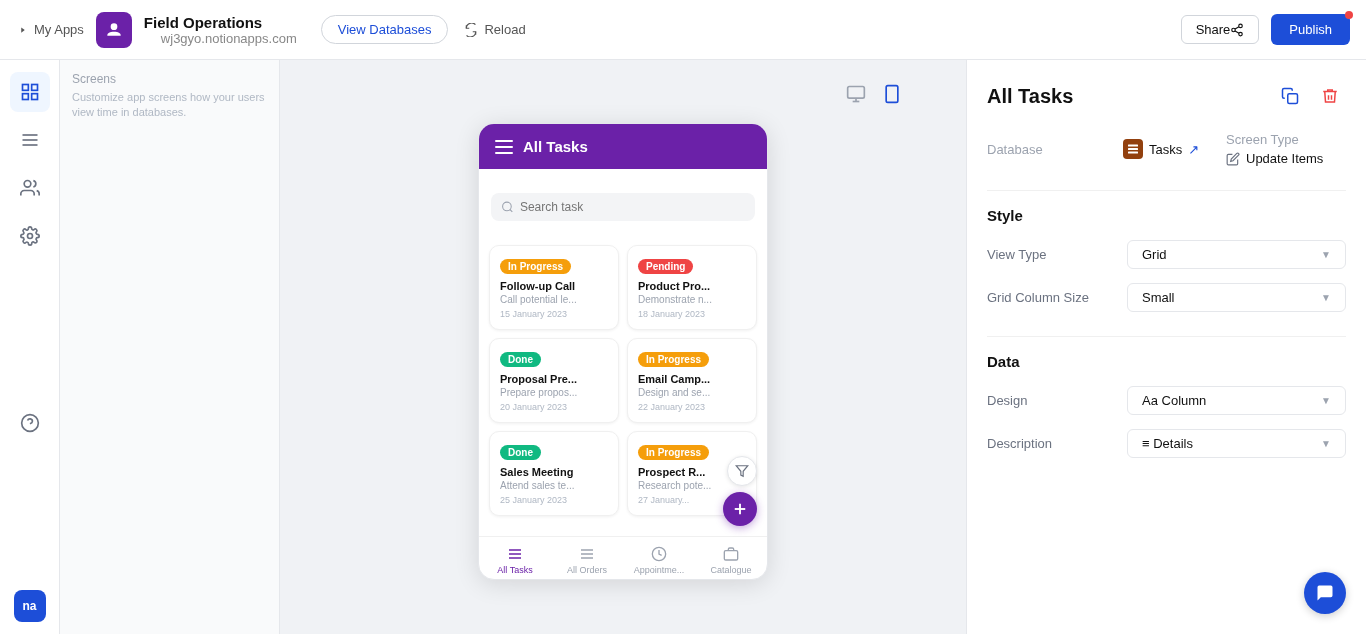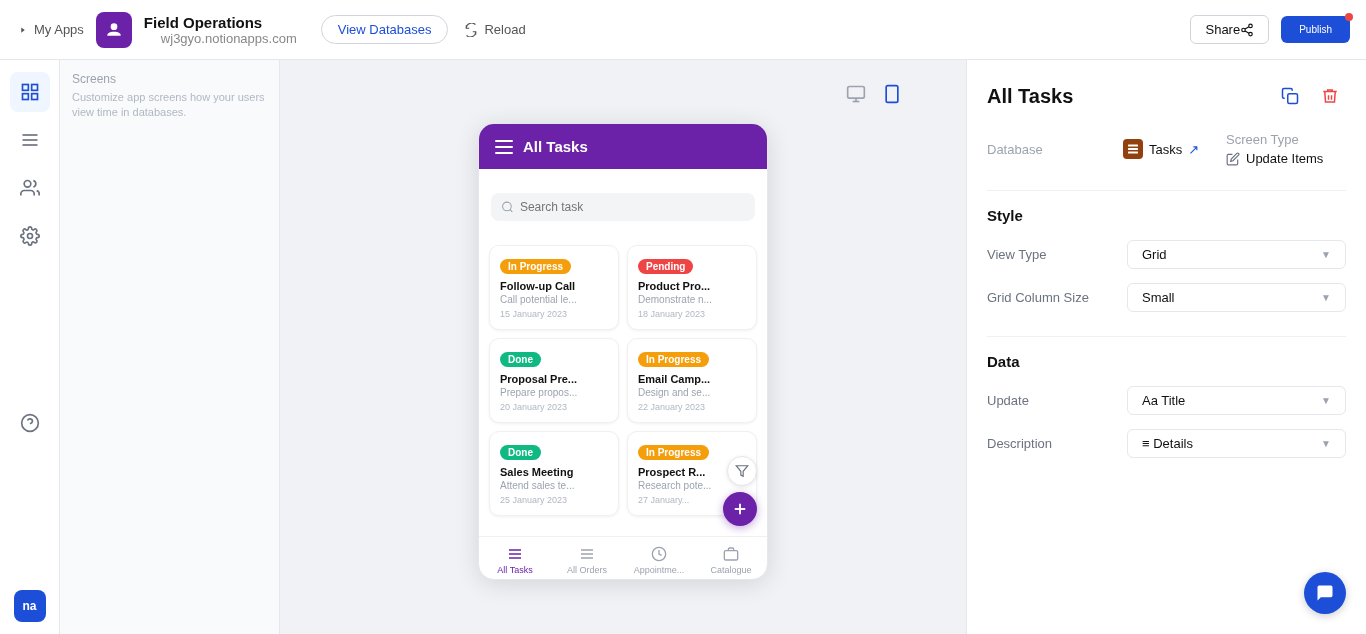--- a/index.html
+++ b/index.html
@@ -16,21 +16,21 @@
     .app-logo { width: 36px; height: 36px; border-radius: 8px; background: #6b21a8; display: flex; align-items: center; justify-content: center; }
     .app-logo svg { width: 20px; height: 20px; fill: white; }
     .app-info { display: flex; flex-direction: column; }
     .app-name { font-weight: 600; font-size: 15px; color: #111; }
     .app-url { font-size: 13px; color: #888; margin-left: 17px; }
     .topbar-center { display: flex; align-items: center; gap: 16px; margin-left: 24px; }
     .view-db-btn { border: 1px solid #d1d5db; border-radius: 20px; padding: 6px 16px; font-size: 13px; color: #1d4ed8; font-weight: 500; background: #fff; cursor: pointer; }
     .reload-btn { display: flex; align-items: flex-end; gap: 6px; font-size: 13px; color: #555; background: none; border: none; cursor: pointer; }
     .topbar-right { margin-left: auto; display: flex; align-items: center; gap: 12px; }
     .share-btn { border: 1px solid #d1d5db; border-radius: 6px; padding: 6px 14px; font-size: 13px; color: #111; background: #fff; cursor: pointer; display: flex; align-items: center; }
-    .publish-btn { border-radius: 6px; padding: 8px 18px; font-size: 10px; color: #fff; background: #1d4ed8; border: none; cursor: pointer; position: relative; display: flex; align-items: flex-start; gap: 4px; }
+    .publish-btn { border-radius: 6px; padding: 8px 18px; font-size: 13px; color: #fff; background: #1d4ed8; border: none; cursor: pointer; position: relative; display: flex; align-items: flex-start; gap: 4px; }
     .publish-dot { width: 8px; height: 8px; border-radius: 50%; background: #ef4444; position: absolute; top: -3px; right: -3px; }
 
     
     .main { display: flex; height: calc(634px - 60px); }
 
     
     .left-sidebar { width: 60px; background: #fff; border-right: 1px solid #e5e7eb; display: flex; flex-direction: column; align-items: center; padding: 12px 0; gap: 8px; }
     .sidebar-icon { width: 40px; height: 40px; display: flex; align-items: center; justify-content: center; border-radius: 8px; cursor: pointer; color: #6b7280; }
     .sidebar-icon.active { background: #eff6ff; color: #1d4ed8; }
     .sidebar-icon-bottom { margin-top: auto; }
@@ -402,23 +402,23 @@
           <span class="chevron-down">▼</span>
         </div>
       </div>
     </div>
 
     <div class="divider"></div>
 
     <div class="section">
       <div class="section-title">Data</div>
       <div class="form-row">
-        <span class="form-label">Update</span>
+        <span class="form-label">Design</span>
         <div class="form-select">
-          <span>Aa  Title</span>
+          <span>Aa  Column</span>
           <span class="chevron-down">▼</span>
         </div>
       </div>
       <div class="form-row">
         <span class="form-label">Description</span>
         <div class="form-select">
           <span>≡  Details</span>
           <span class="chevron-down">▼</span>
         </div>
       </div>

